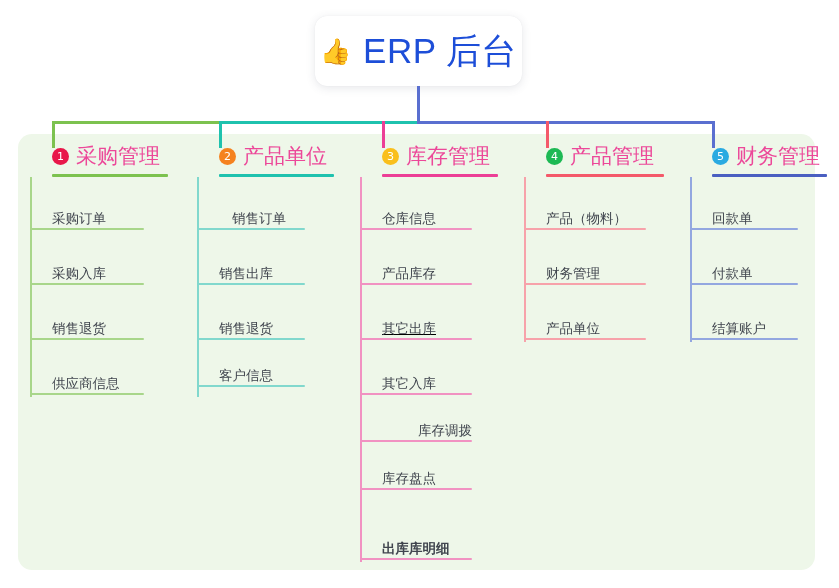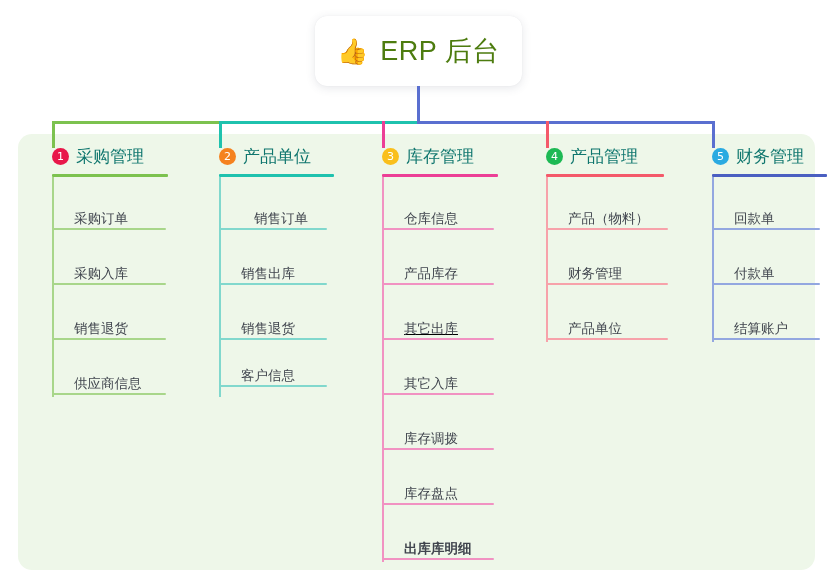--- a/index.html
+++ b/index.html
@@ -39,22 +39,22 @@
   .root-inner {
     display: flex;
     align-items: center;
     gap: 12px;
   }
   .root-emoji {
     font-size: 25px;
     line-height: 1;
   }
   .root-title {
-    font-size: 27px;
-    color: #4d7c0f;
+    font-size: 35px;
+    color: #1d4ed8;
     letter-spacing: 0.5px;
     white-space: nowrap;
   }
 
   
   .line {
     position: absolute;
   }
 
   
@@ -86,32 +86,31 @@
     height: 17px;
     border-radius: 50%;
     color: #ffffff;
     font-size: 11px;
     line-height: 17px;
     text-align: center;
     font-family: "DejaVu Sans", sans-serif;
     flex: none;
   }
   .col-title {
-    font-size: 17px;
-    color: #0f766e;
+    font-size: 21px;
+    color: #ec4899;
     white-space: nowrap;
   }
   .head-rule {
     height: 3px;
     border-radius: 1px;
     margin-top: 5px;
   }
   .items {
     position: relative;
-    margin-left: 22px;
   }
   .spine {
     position: absolute;
     left: 0;
     top: 0;
     width: 2px;
   }
   .item {
     position: relative;
     box-sizing: border-box;
@@ -224,25 +223,25 @@
             <div class="item-rule" style="width: 112px; background: rgb(241, 146, 194);"></div>
           </div>
           <div class="item" style="position: absolute; left: 0px; top: 110px; width: 112px; text-decoration: underline;">
             <div class="item-label" style="padding-top: 33px;">其它出库</div>
             <div class="item-rule" style="width: 112px; background: rgb(241, 146, 194);"></div>
           </div>
           <div class="item" style="position: absolute; left: 0px; top: 165px; width: 112px;">
             <div class="item-label" style="padding-top: 33px;">其它入库</div>
             <div class="item-rule" style="width: 112px; background: rgb(241, 146, 194);"></div>
           </div>
-          <div class="item" style="position: absolute; left: 0px; top: 220px; width: 112px;">
+          <div class="item" style="position: absolute; left: 0px; top: 212px; width: 112px; text-align: right;">
             <div class="item-label" style="padding-top: 33px;">库存调拨</div>
             <div class="item-rule" style="width: 112px; background: rgb(241, 146, 194);"></div>
           </div>
-          <div class="item" style="position: absolute; left: 0px; top: 275px; width: 112px;">
+          <div class="item" style="position: absolute; left: 0px; top: 260px; width: 112px;">
             <div class="item-label" style="padding-top: 33px;">库存盘点</div>
             <div class="item-rule" style="width: 112px; background: rgb(241, 146, 194);"></div>
           </div>
           <div class="item" style="position: absolute; left: 0px; top: 330px; width: 112px;">
             <div class="item-label" style="padding-top: 33px; font-weight: bold;">出库库明细</div>
             <div class="item-rule" style="width: 112px; background: rgb(241, 146, 194);"></div>
           </div>
         </div>
       </div>
       <div class="column" style="left: 524px; width: 133px;">

